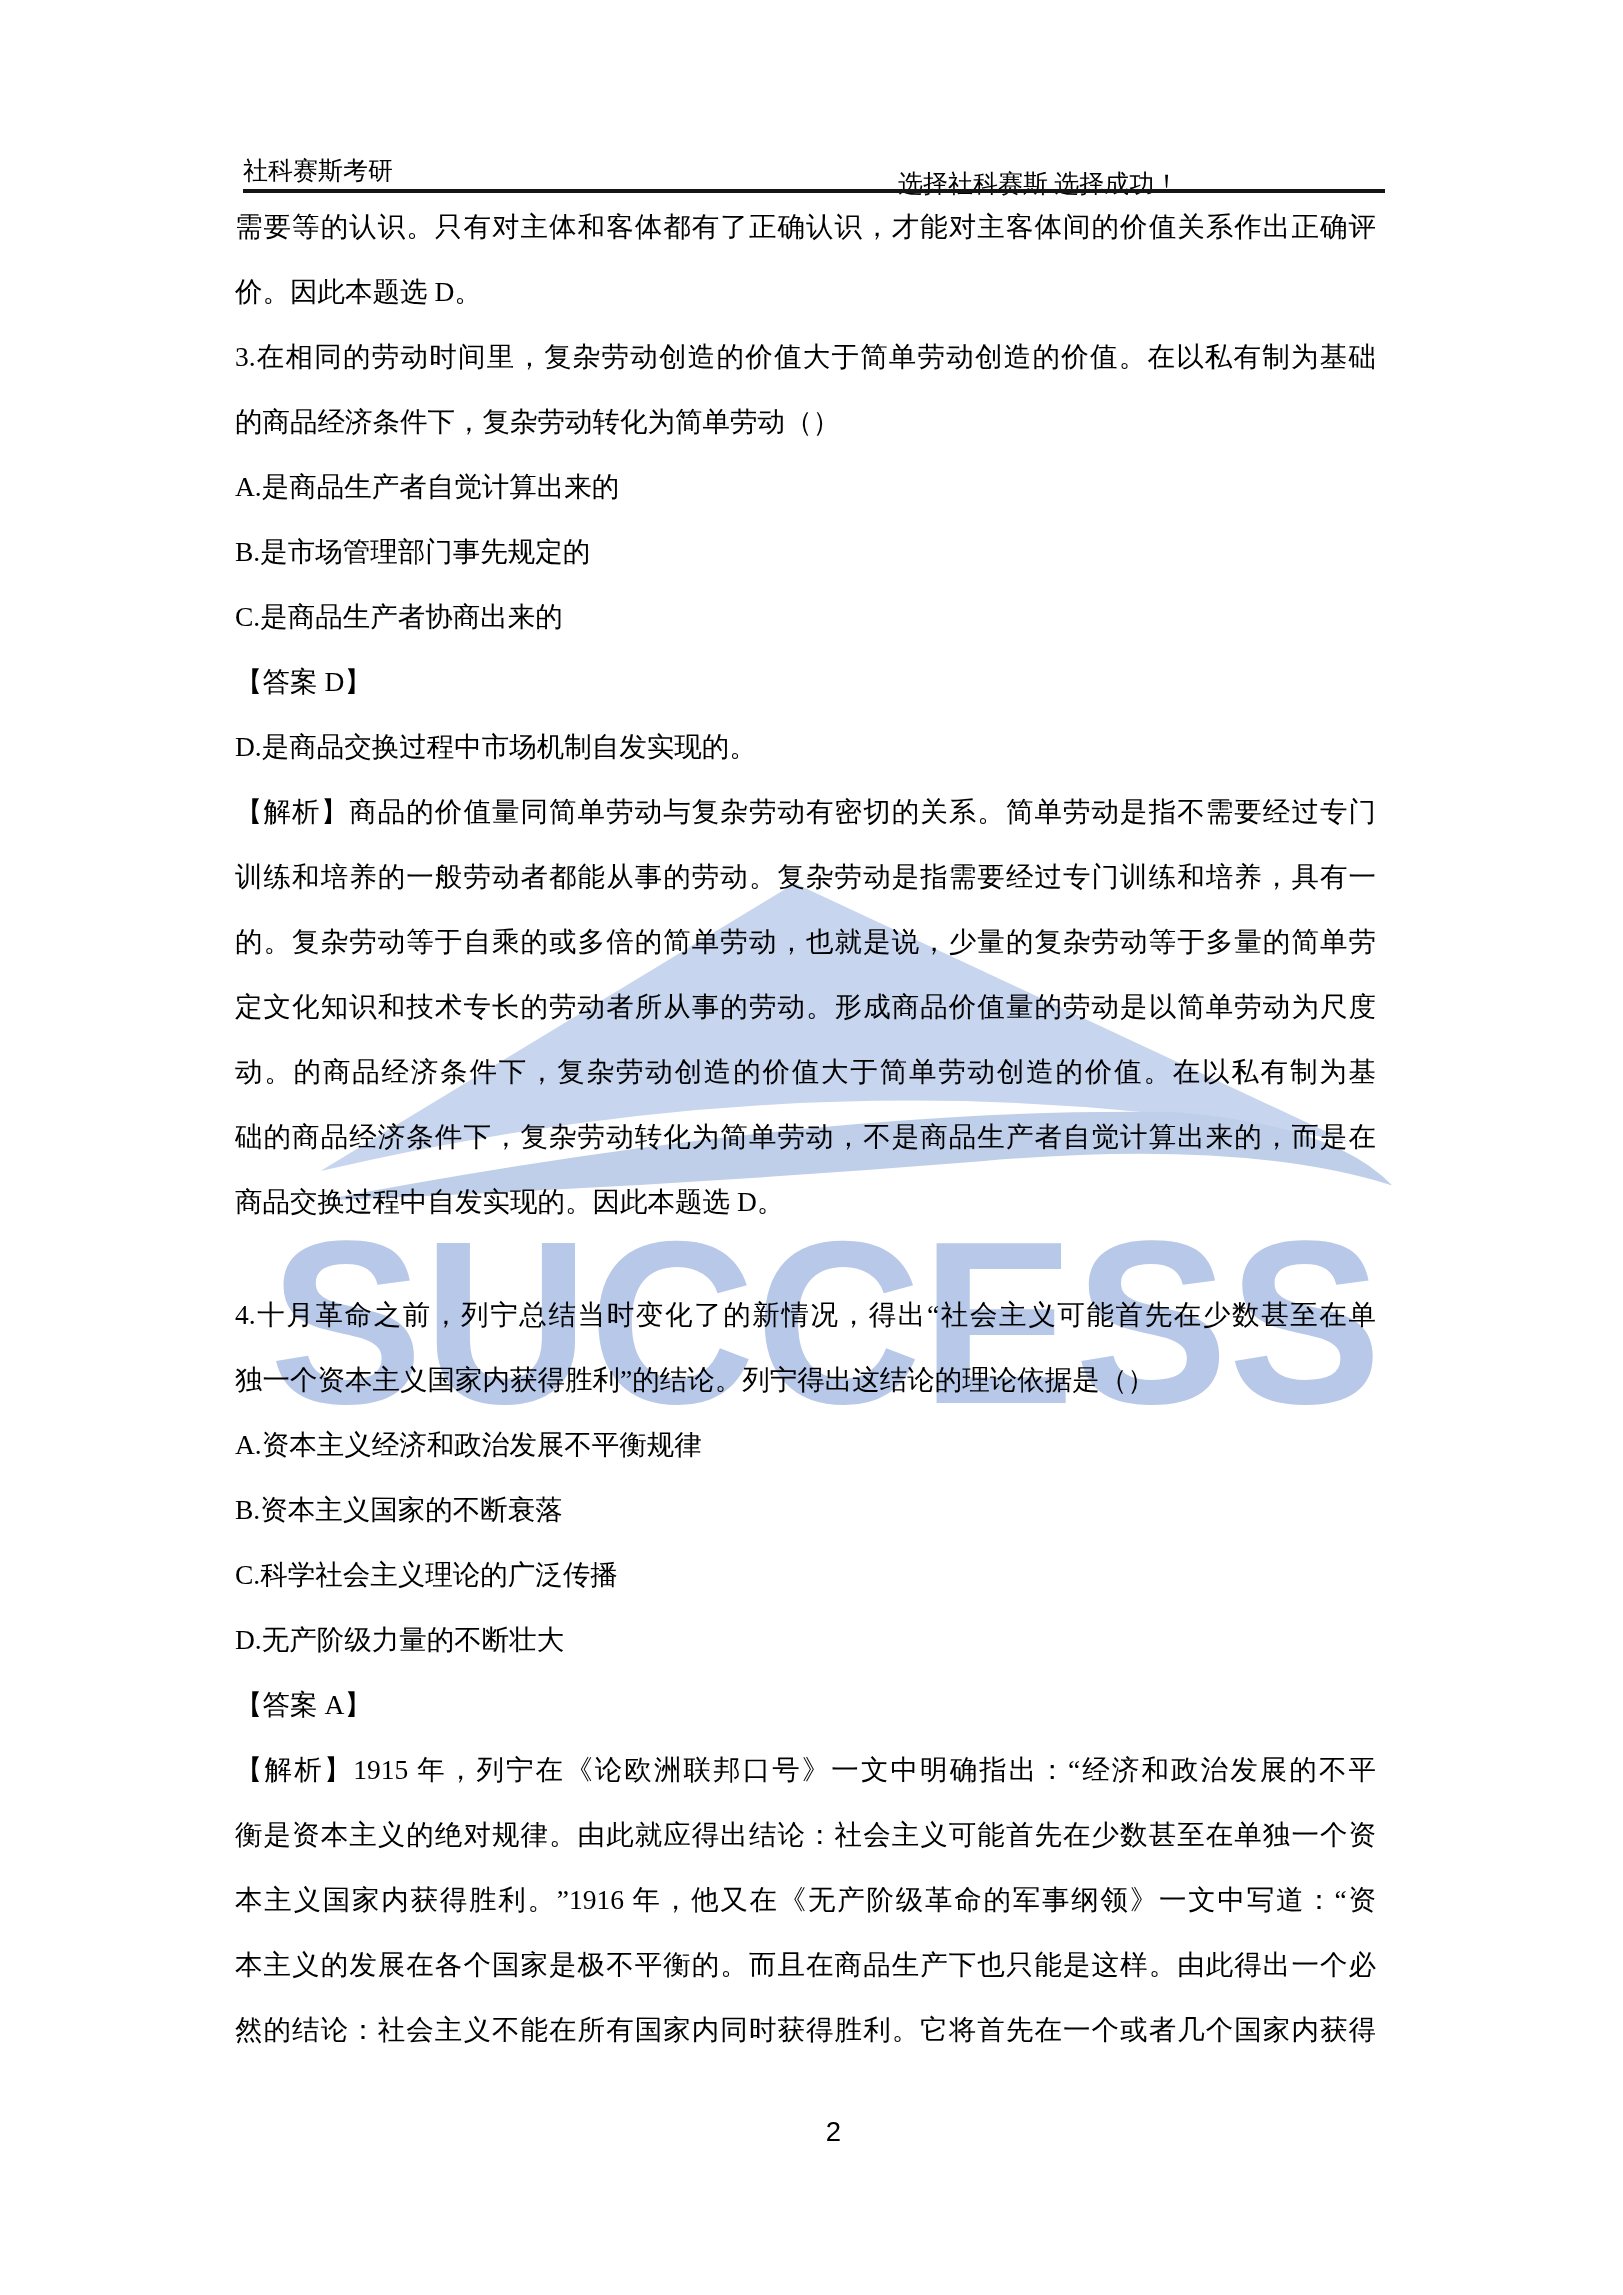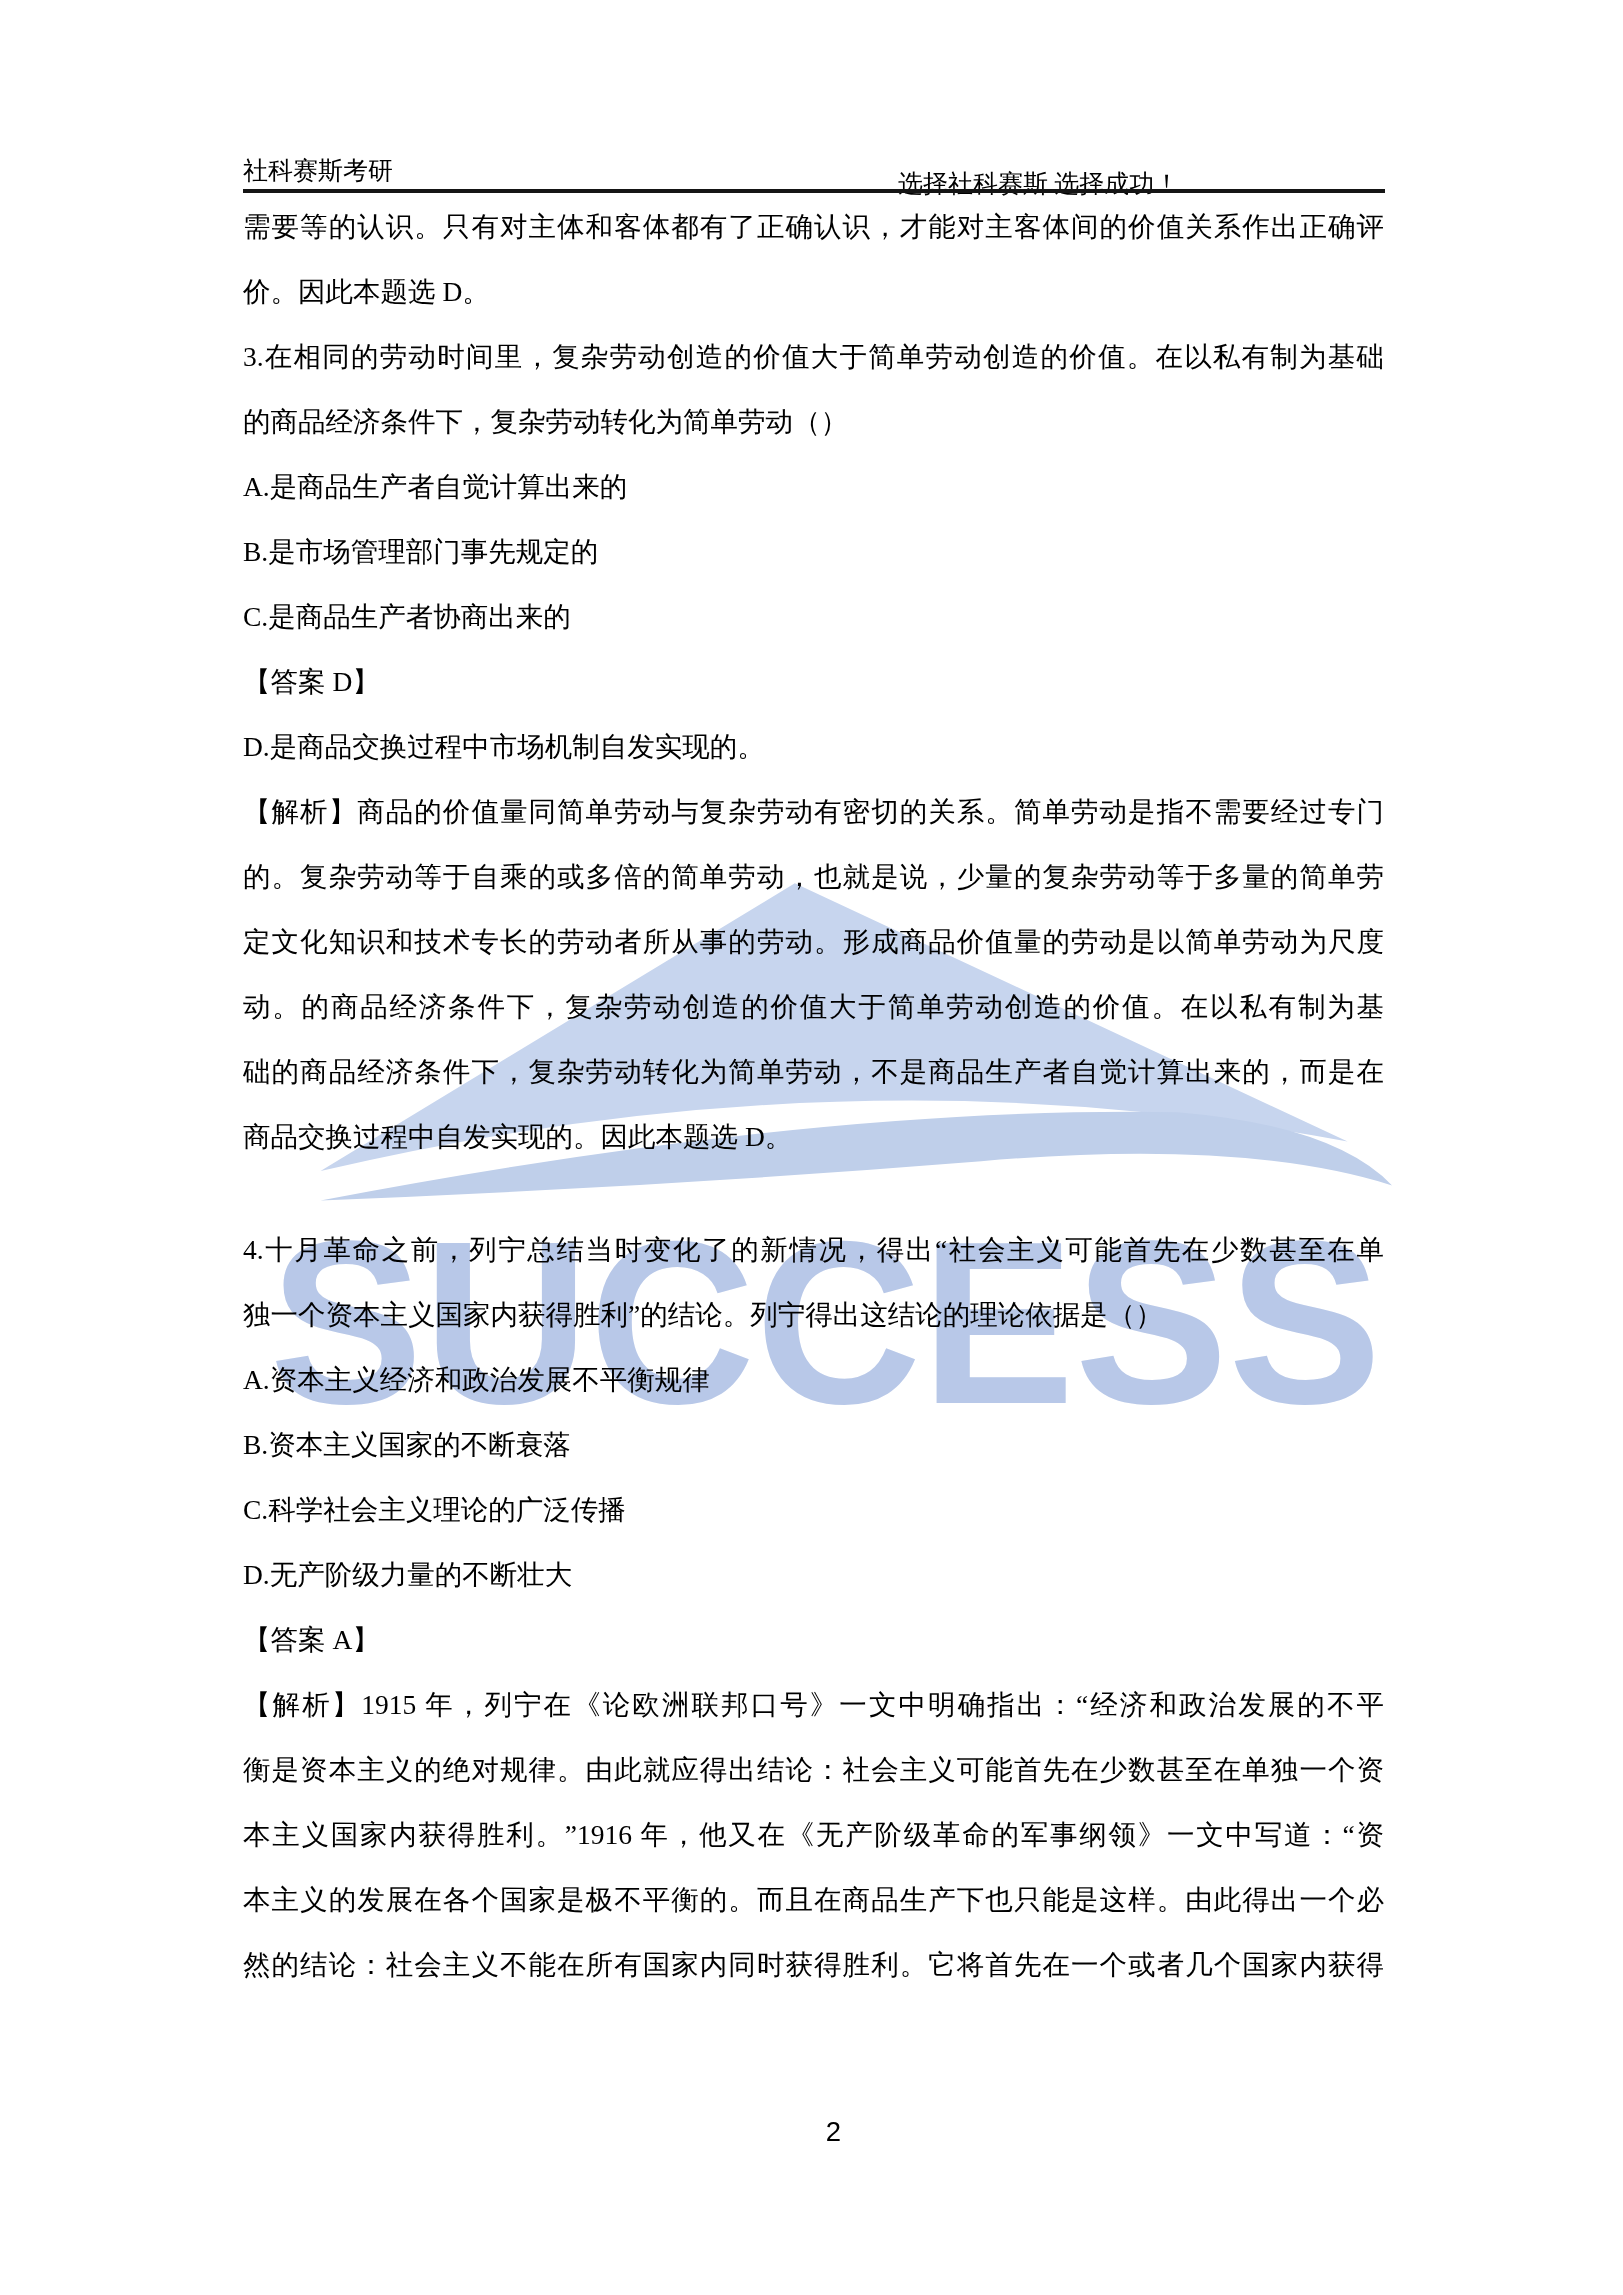--- a/index.html
+++ b/index.html
@@ -23,21 +23,21 @@
   }
   .header-right {
     position:absolute; left:898px; top:169px;
     font-size:25px; line-height:30px; white-space:nowrap;
   }
   .header-rule {
     position:absolute; left:243px; top:189px;
     width:1142px; height:3.9px; background:#151515;
   }
   .body-text {
-    position:absolute; left:243px; top:194px; width:1141px;
+    position:absolute; left:235px; top:194px; width:1141px;
   }
   .line {
     font-size:27.5px; line-height:65px; height:65px;
     text-align:justify; overflow:hidden;
     white-space:normal;
   }
   .line.fill { text-align-last:justify; }
   .line.gap  { margin-top:48px; }
   .page-number {
     position:absolute; left:0; top:2116px; width:100%;
@@ -69,20 +69,21 @@
         <div class="line fill">需要等的认识。只有对主体和客体都有了正确认识，才能对主客体间的价值关系作出正确评</div>
         <div class="line">价。因此本题选 D。</div>
         <div class="line fill">3.在相同的劳动时间里，复杂劳动创造的价值大于简单劳动创造的价值。在以私有制为基础</div>
         <div class="line">的商品经济条件下，复杂劳动转化为简单劳动（）</div>
         <div class="line">A.是商品生产者自觉计算出来的</div>
         <div class="line">B.是市场管理部门事先规定的</div>
         <div class="line">C.是商品生产者协商出来的</div>
         <div class="line">【答案 D】</div>
         <div class="line">D.是商品交换过程中市场机制自发实现的。</div>
         <div class="line fill">【解析】商品的价值量同简单劳动与复杂劳动有密切的关系。简单劳动是指不需要经过专门</div>
+        <div class="line fill">训练和培养的一般劳动者都能从事的劳动。复杂劳动是指需要经过专门训练和培养，具有一</div>
         <div class="line fill">的。复杂劳动等于自乘的或多倍的简单劳动，也就是说，少量的复杂劳动等于多量的简单劳</div>
         <div class="line fill">定文化知识和技术专长的劳动者所从事的劳动。形成商品价值量的劳动是以简单劳动为尺度</div>
         <div class="line fill">动。的商品经济条件下，复杂劳动创造的价值大于简单劳动创造的价值。在以私有制为基</div>
         <div class="line fill">础的商品经济条件下，复杂劳动转化为简单劳动，不是商品生产者自觉计算出来的，而是在</div>
         <div class="line">商品交换过程中自发实现的。因此本题选 D。</div>
         <div class="line fill gap">4.十月革命之前，列宁总结当时变化了的新情况，得出“社会主义可能首先在少数甚至在单</div>
         <div class="line">独一个资本主义国家内获得胜利”的结论。列宁得出这结论的理论依据是（）</div>
         <div class="line">A.资本主义经济和政治发展不平衡规律</div>
         <div class="line">B.资本主义国家的不断衰落</div>
         <div class="line">C.科学社会主义理论的广泛传播</div>

